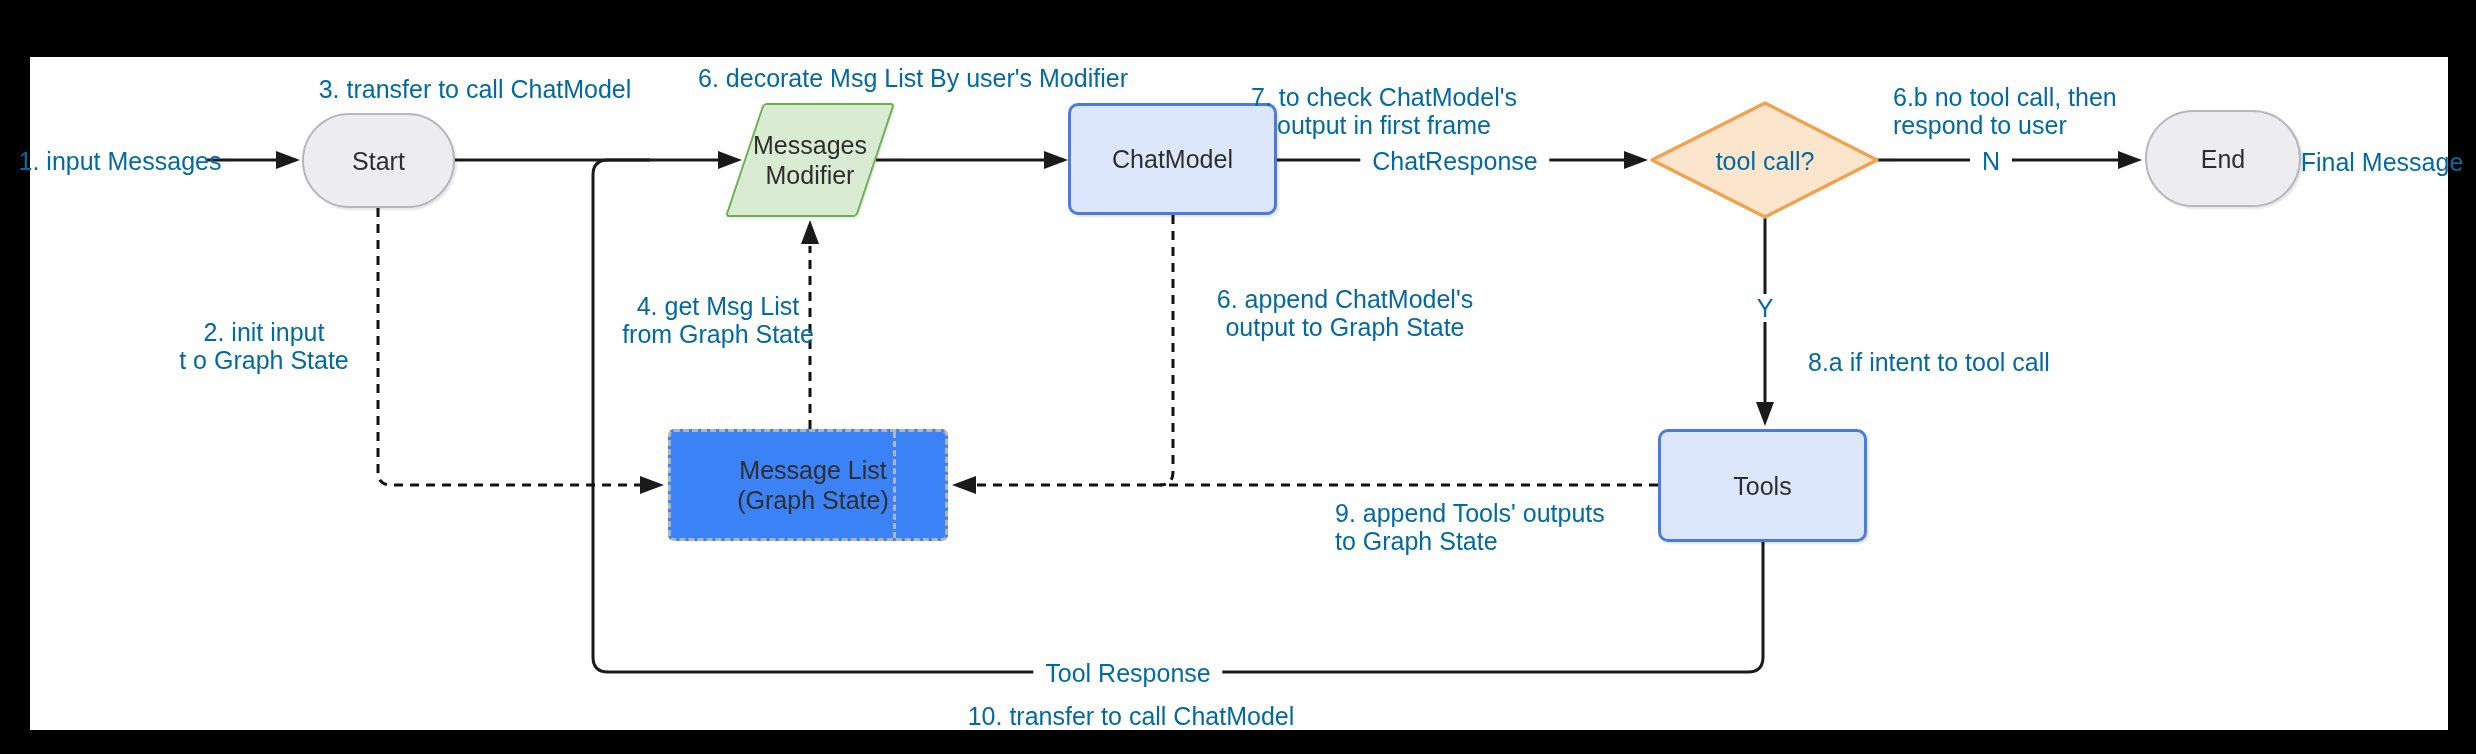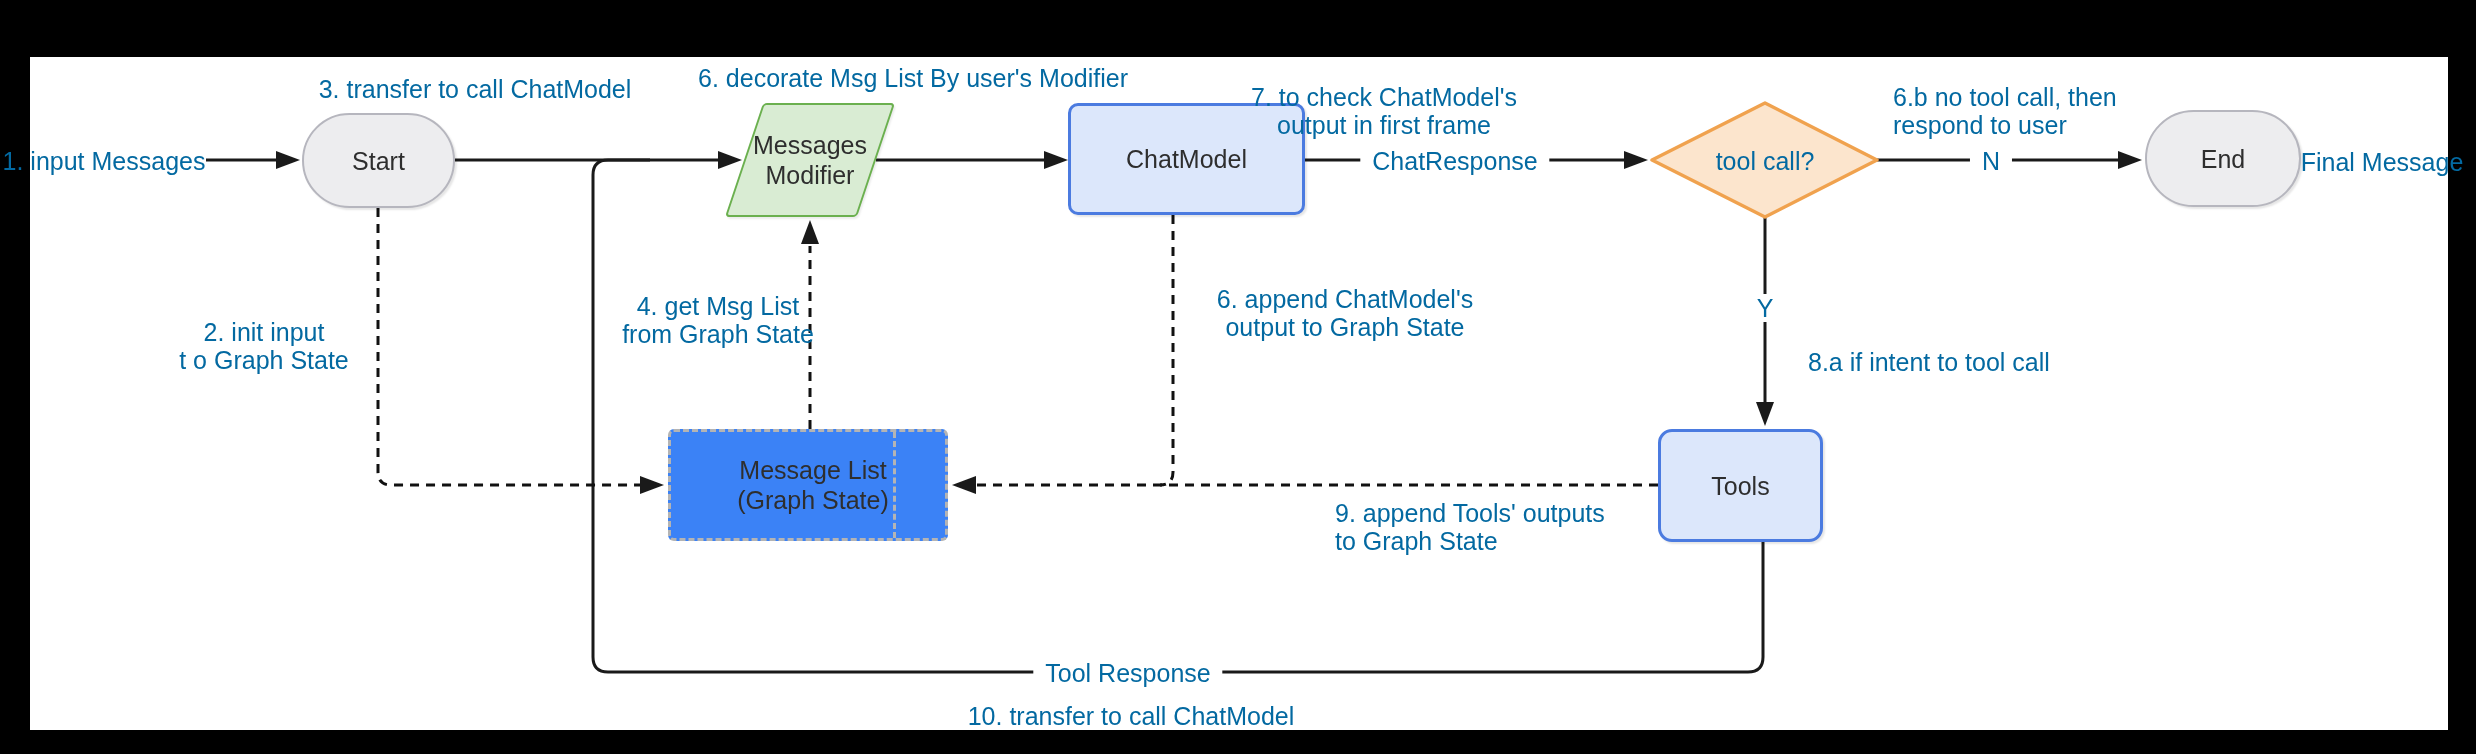--- a/index.html
+++ b/index.html
@@ -70,35 +70,35 @@
 
     <polygon points="1652,160 1765,103 1877,160 1765,217" fill="#fce5cd" stroke="#f0a24e" stroke-width="3.5" stroke-linejoin="round"></polygon>
   </svg>
 
   <div class="node stadium" style="left:302px;top:113px;width:153px;height:95px;">Start</div>
 
   <div class="para-shape"></div>
   <div class="node para-label">Messages
 Modifier</div>
 
-  <div class="node blue" style="left:1068px;top:103px;width:237px;height:112px;">ChatModel</div>
+  <div class="node blue" style="left:1068px;top:103px;width:209px;height:112px;">ChatModel</div>
 
   <div class="lbl" style="left:1765px;top:161px;">tool call?</div>
 
   <div class="node stadium" style="left:2145px;top:110px;width:156px;height:97px;">End</div>
 
   <div class="node msglist" style="left:668px;top:429px;width:280px;height:112px;">
     <div class="msglist-divider"></div>
     <span>Message List
 (Graph State)</span>
   </div>
 
-  <div class="node blue" style="left:1658px;top:429px;width:165px;height:113px;border-radius:14px;">Tools</div>
+  <div class="node blue" style="left:1658px;top:429px;width:209px;height:113px;">Tools</div>
 
-  <div class="lbl nowrap" style="left:104px;top:161px;">1. input Messages</div>
+  <div class="lbl nowrap" style="left:120px;top:161px;">1. input Messages</div>
   <div class="lbl" style="left:264px;top:346px;">2. init input
 t o Graph State</div>
   <div class="lbl nowrap" style="left:475px;top:89px;">3. transfer to call ChatModel</div>
   <div class="lbl" style="left:718px;top:320px;">4. get Msg List
 from Graph State</div>
   <div class="lbl nowrap" style="left:913px;top:78px;">6. decorate Msg List By user's Modifier</div>
   <div class="lbl" style="left:1345px;top:313px;">6. append ChatModel's
 output to Graph State</div>
   <div class="lbl" style="left:1384px;top:111px;">7. to check ChatModel's
 output in first frame</div>

